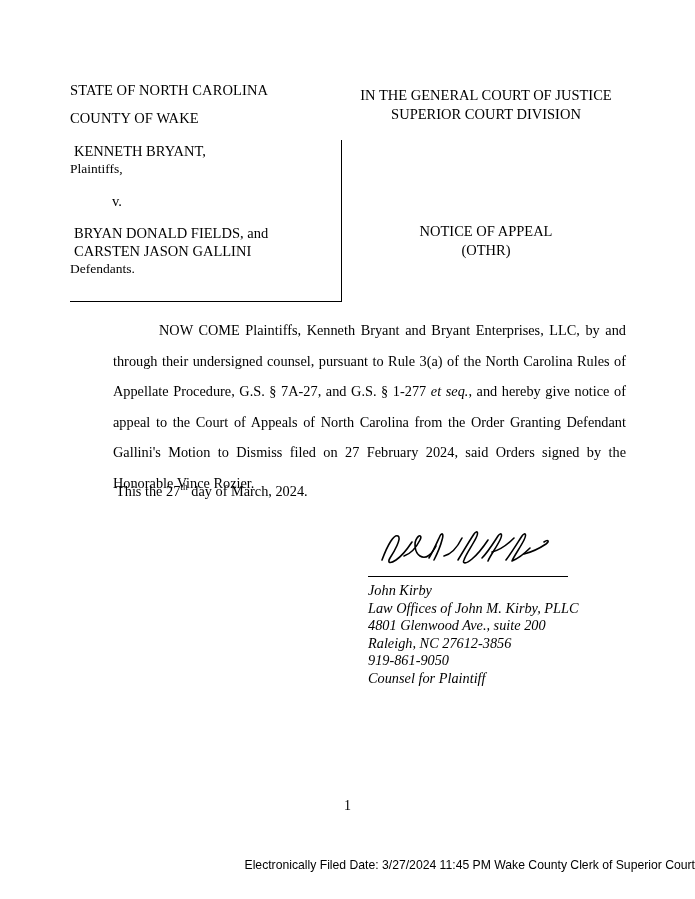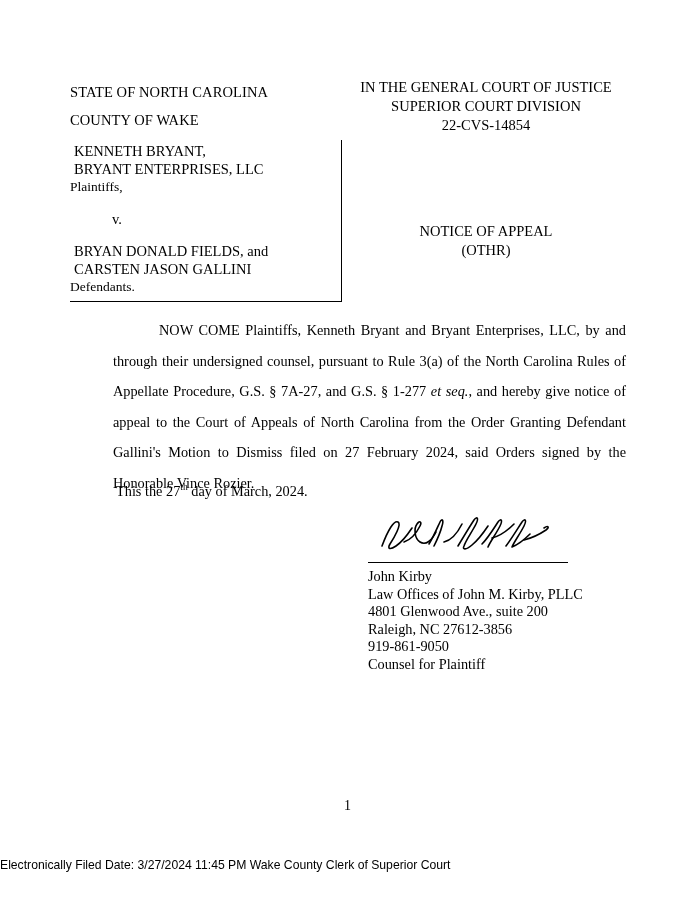--- a/index.html
+++ b/index.html
@@ -141,22 +141,23 @@
   }
   .sup {
     font-size: 9.5px;
     vertical-align: super;
     margin-top: 25px;
   }
 
   .signature-area {
     position: absolute;
     left: 368px;
-    top: 512px;
+    top: 526px;
     width: 262px;
+    font-style: italic;
   }
 
   .sig-image {
     height: 48px;
     position: relative;
     margin-left: 6px;
   }
 
   .sig-svg {
     position: absolute;
@@ -185,21 +186,21 @@
     width: 695px;
     text-align: center;
     font-size: 14px;
   }
 
   .footer {
     position: absolute;
     left: 0;
     top: 858px;
     width: 695px;
-    text-align: left;
+    text-align: right;
     font-family: "Liberation Sans", sans-serif;
     font-size: 12.2px;
     color: #000;
   }
 
   .ital { font-style: italic; }
 </style>
 </head>
 <body>
 
@@ -207,28 +208,26 @@
 
   <div class="caption">
     <div class="caption-row">
       <div class="left-col">
         <div class="court-line">STATE OF NORTH CAROLINA</div>
         <div class="county-line">COUNTY OF WAKE</div>
       </div>
       <div class="right-col">
         <div class="right-line">IN THE GENERAL COURT OF JUSTICE</div>
         <div class="right-line">SUPERIOR COURT DIVISION</div>
-        <div class="right-line">22-CVS-14854</div>
       </div>
     </div>
   </div>
 
   <div class="caption-box">
     <div class="party">KENNETH BRYANT,</div>
-    <div class="party">BRYANT ENTERPRISES, LLC</div>
     <div class="role">Plaintiffs,</div>
     <div class="spacer-sm"></div>
     <div class="vee">v.</div>
     <div class="spacer-sm"></div>
     <div class="party">BRYAN DONALD FIELDS, and</div>
     <div class="party">CARSTEN JASON GALLINI</div>
     <div class="role">Defendants.</div>
   </div>
 
   <div class="notice-block">

